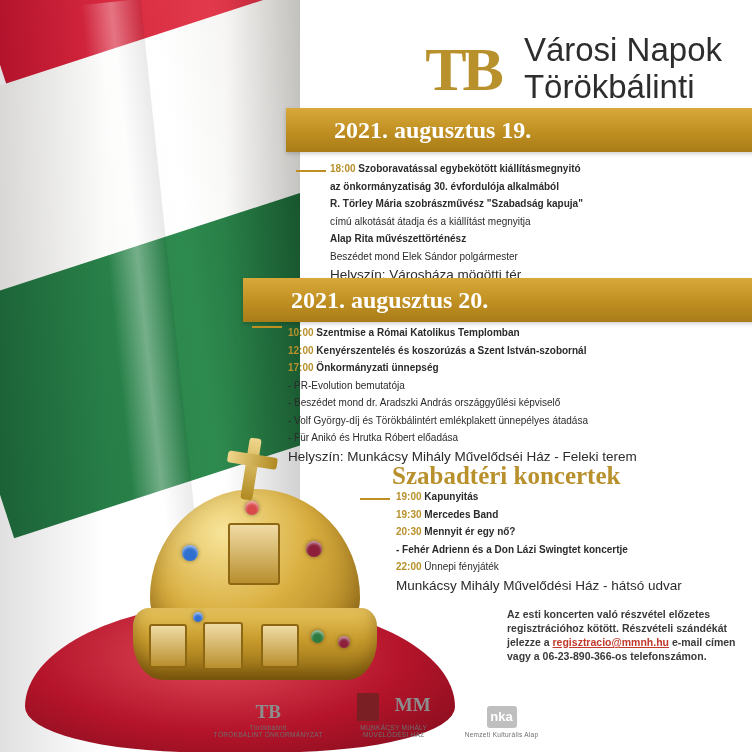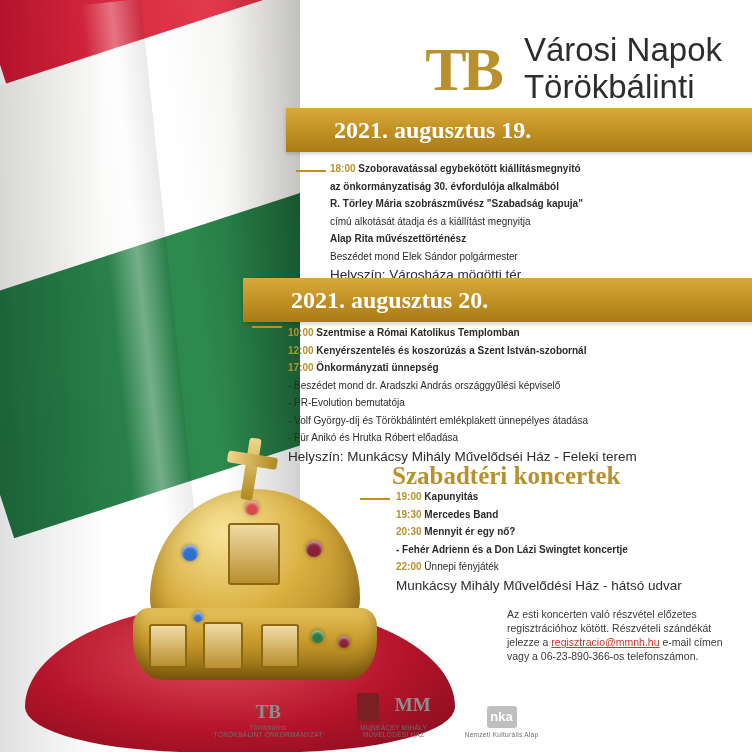--- a/index.html
+++ b/index.html
@@ -225,21 +225,21 @@
 
   
   .smallprint {
     position: absolute;
     left: 507px;
     top: 607px;
     width: 230px;
     font-size: 10.5px;
     line-height: 14px;
     color: #3a3a3a;
-    font-weight: normal;
+    font-weight: bold;
   }
   .smallprint a {
     color: #c0392b;
     text-decoration: underline;
   }
 
   
   .footer {
     position: absolute;
     left: 0;
@@ -335,22 +335,22 @@
   </div>
 
   <div class="daybar" id="daybar2">
     <span>2021. augusztus 20.</span>
   </div>
   <div class="rule" id="rule2"></div>
   <div class="block" id="block2">
     <div class="line"><span class="time">10:00</span><span class="b"> Szentmise a Római Katolikus Templomban</span></div>
     <div class="line"><span class="time">12:00</span><span class="b"> Kenyérszentelés és koszorúzás a Szent István-szobornál</span></div>
     <div class="line"><span class="time">17:00</span><span class="b"> Önkormányzati ünnepség</span></div>
+    <div class="line">- PR-Evolution bemutatója</div>
     <div class="line">- Beszédet mond dr. Aradszki András országgyűlési képviselő</div>
-    <div class="line">- PR-Evolution bemutatója</div>
     <div class="line">- Volf György-díj és Törökbálintért emlékplakett ünnepélyes átadása</div>
     <div class="line">- Für Anikó és Hrutka Róbert előadása</div>
     <div class="venue">Helyszín: Munkácsy Mihály Művelődséi Ház - Feleki terem</div>
   </div>
 
   <div class="concert-title">Szabadtéri koncertek</div>
   <div class="rule" id="rule3"></div>
   <div class="block" id="block3">
     <div class="line"><span class="time">19:00</span><span class="b"> Kapunyitás</span></div>
     <div class="line"><span class="time">19:30</span><span class="b"> Mercedes Band</span></div>

